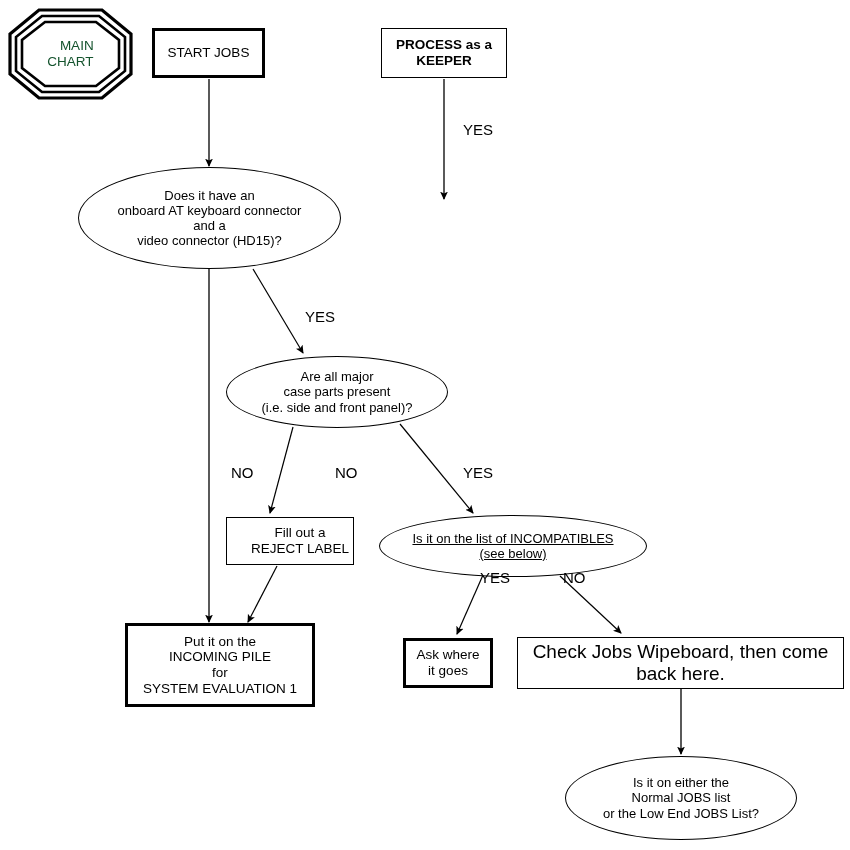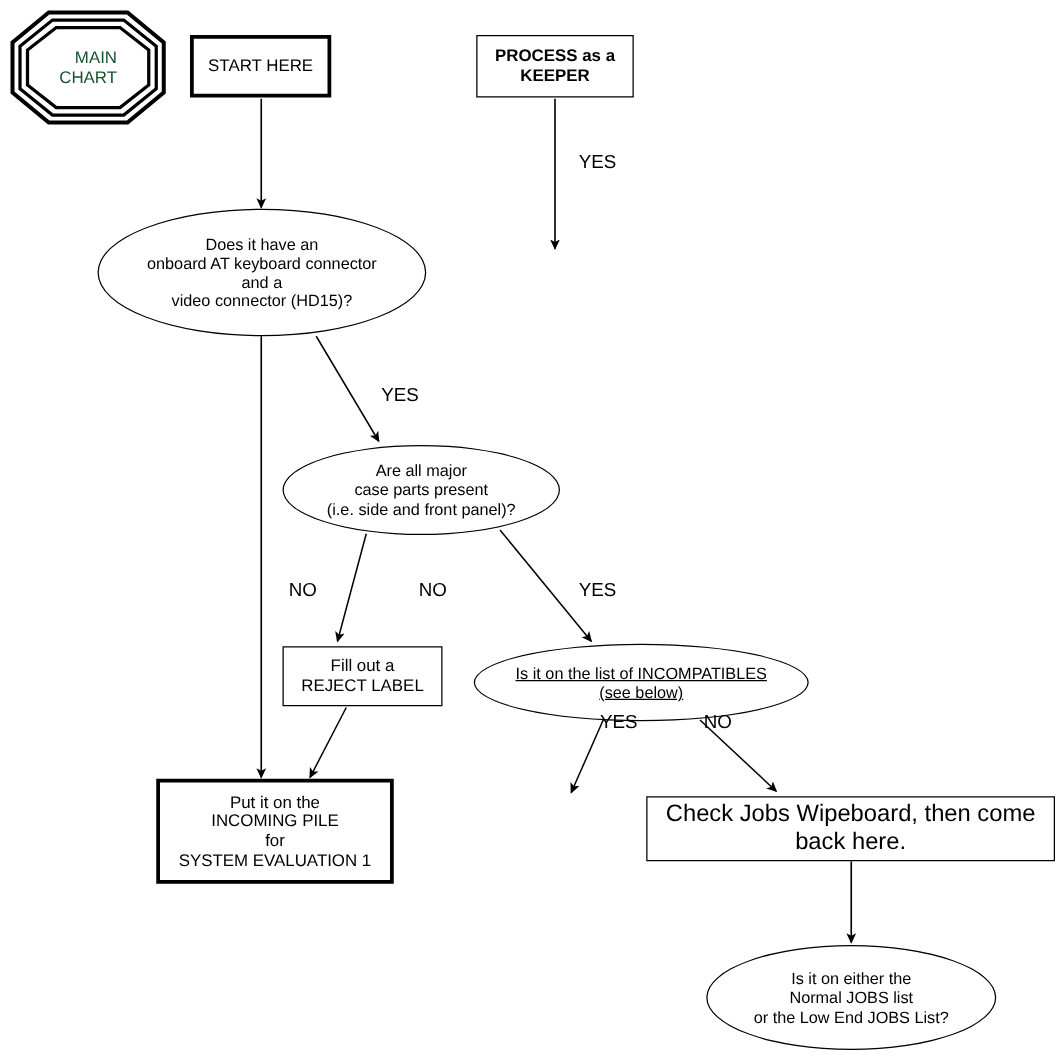--- a/index.html
+++ b/index.html
@@ -117,21 +117,21 @@
     <svg width="125" height="92" viewBox="0 0 125 92">
       <polygon points="31,2 94,2 123,26 123,66 94,90 31,90 2,66 2,26" fill="#ffffff" stroke="#000000" stroke-width="3.2"></polygon>
       <polygon points="34,8 91,8 117,29 117,63 91,84 34,84 8,63 8,29" fill="none" stroke="#000000" stroke-width="2.6"></polygon>
       <polygon points="37,14 88,14 111,32 111,60 88,78 37,78 14,60 14,32" fill="none" stroke="#000000" stroke-width="2.6"></polygon>
     </svg>
     <span class="octagon-label" style="font-size:13.5px;">MAIN
 CHART</span>
   </div>
 
   <div class="node box-thick" style="left:152px; top:28px; width:113px; height:50px; font-size:13.5px;">
-    <span class="txt">START HERE</span>
+    <span class="txt">START JOBS</span>
   </div>
 
   <div class="node box" style="left:381px; top:28px; width:126px; height:50px; font-size:13.5px;font-weight:bold;">
     <span class="txt">PROCESS as a
 KEEPER</span>
   </div>
 
   <div class="edge-label" style="left:446px; top:122px; font-size:15px;">YES</div>
 
 
@@ -149,41 +149,45 @@
   <div class="node ellipse" style="left:226px; top:356px; width:222px; height:72px; font-size:13px;">
     <span class="txt">Are all major
 case parts present
 (i.e. side and front panel)?</span>
   </div>
 
   <div class="edge-label" style="left:318px; top:465px; font-size:15px;">NO</div>
 
   <div class="edge-label" style="left:446px; top:465px; font-size:15px;">YES</div>
 
-  <div class="node box" style="left:226px; top:517px; width:128px; height:48px; font-size:13.5px;">
+  <div class="node box" style="left:226px; top:517px; width:128px; height:48px; font-size:13.5px;justify-content:flex-end;">
     <span class="txt">Fill out a
 REJECT LABEL</span>
   </div>
 
   <div class="node ellipse" style="left:379px; top:515px; width:268px; height:62px; font-size:13px;text-decoration:underline;">
     <span class="txt">Is it on the list of INCOMPATIBLES
 (see below)</span>
   </div>
 
   <div class="edge-label" style="left:463px; top:570px; font-size:15px;">YES</div>
 
   <div class="edge-label" style="left:546px; top:570px; font-size:15px;">NO</div>
 
   <div class="node box-thick" style="left:125px; top:623px; width:190px; height:84px; font-size:13.5px;">
     <span class="txt">Put it on the
 INCOMING PILE
 for
 SYSTEM EVALUATION 1</span>
   </div>
 
+  <div class="node box-thick" style="left:403px; top:638px; width:90px; height:50px; font-size:13.5px;">
+    <span class="txt">Ask where
+it goes</span>
+  </div>
 
   <div class="node box" style="left:517px; top:637px; width:327px; height:52px; font-size:19px;">
     <span class="txt">Check Jobs Wipeboard, then come back here.</span>
   </div>
 
   <div class="node ellipse" style="left:565px; top:756px; width:232px; height:84px; font-size:13px;">
     <span class="txt">Is it on either the
 Normal JOBS list
 or the Low End JOBS List?</span>
   </div>

